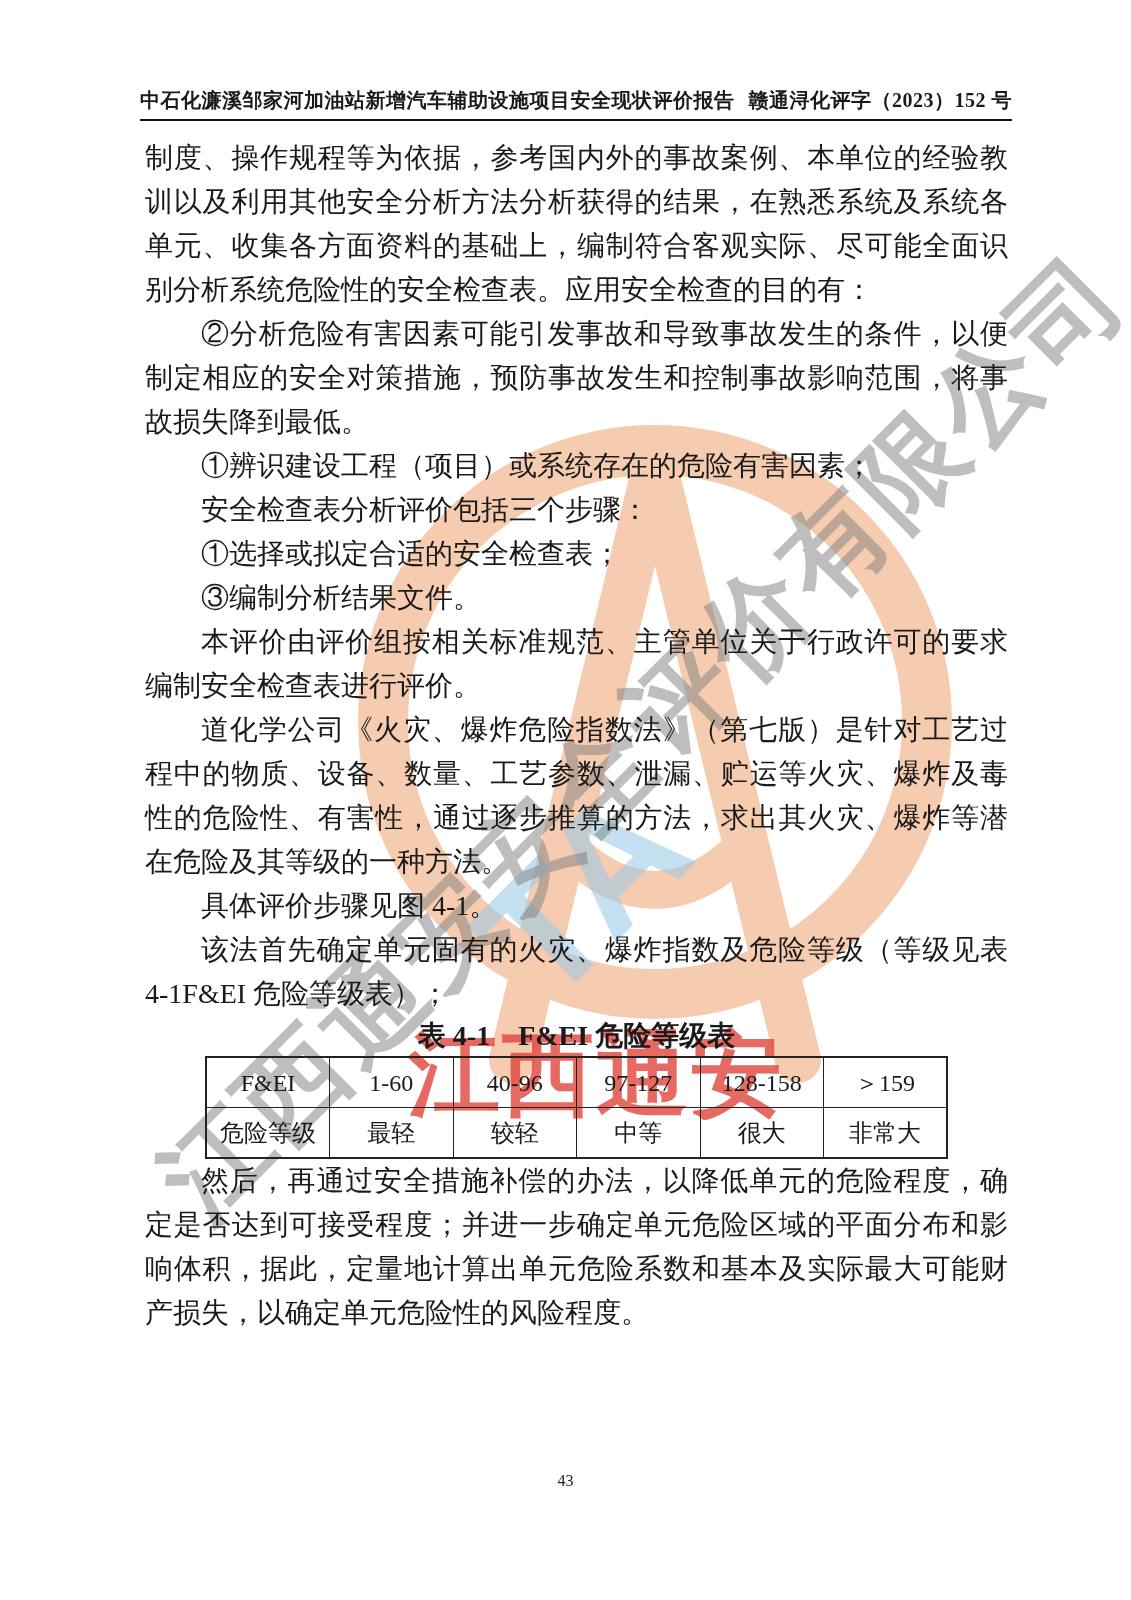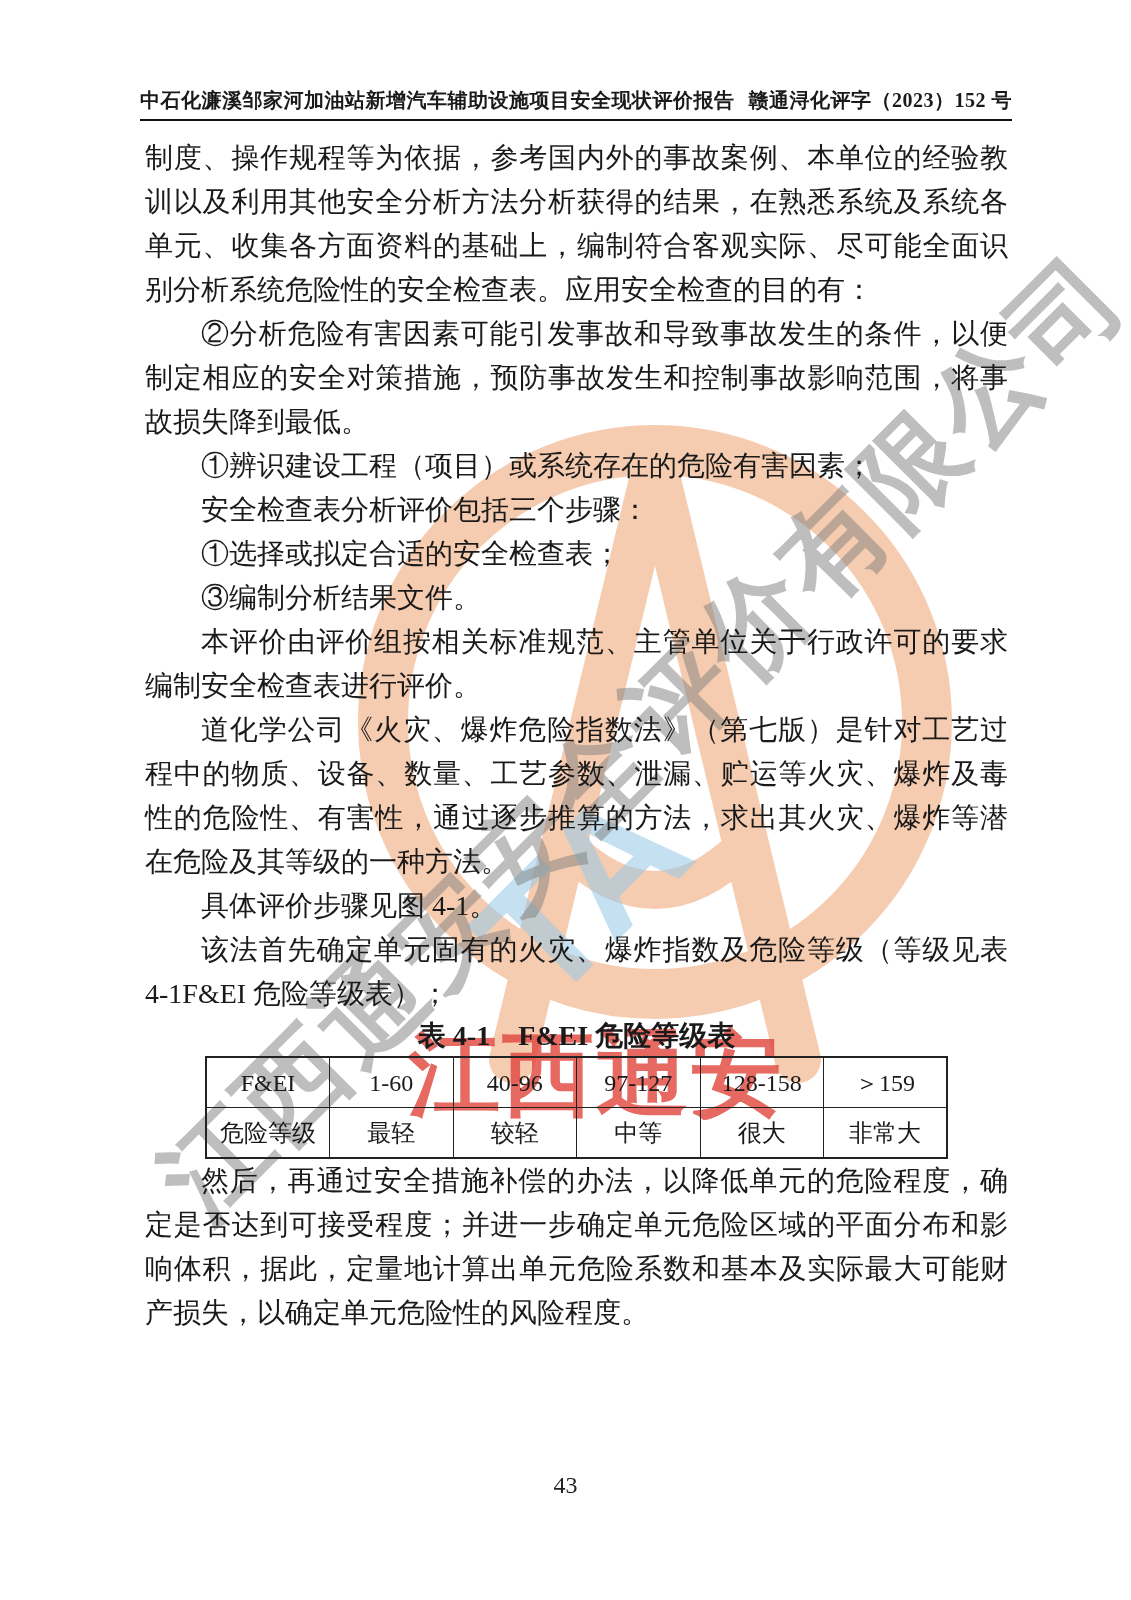--- a/index.html
+++ b/index.html
@@ -50,21 +50,21 @@
     border:1.5px solid #222;
     height:49px;
     text-align:center;vertical-align:middle;
     font-size:24px;
     padding:0;
   }
   table.fei{border:2px solid #222;}
   .after-table{margin-top:6px;}
   .footer{
     position:absolute;left:0;top:1472px;width:1131px;
-    text-align:center;font-size:24px;color:#222;
+    text-align:center;font-size:16px;color:#222;
   }
 </style>
 </head>
 <body>
 
 <div class="page">
 
   <svg class="watermark" viewBox="0 0 1131 1600" xmlns="http://www.w3.org/2000/svg">
 
     <g opacity="0.9">

